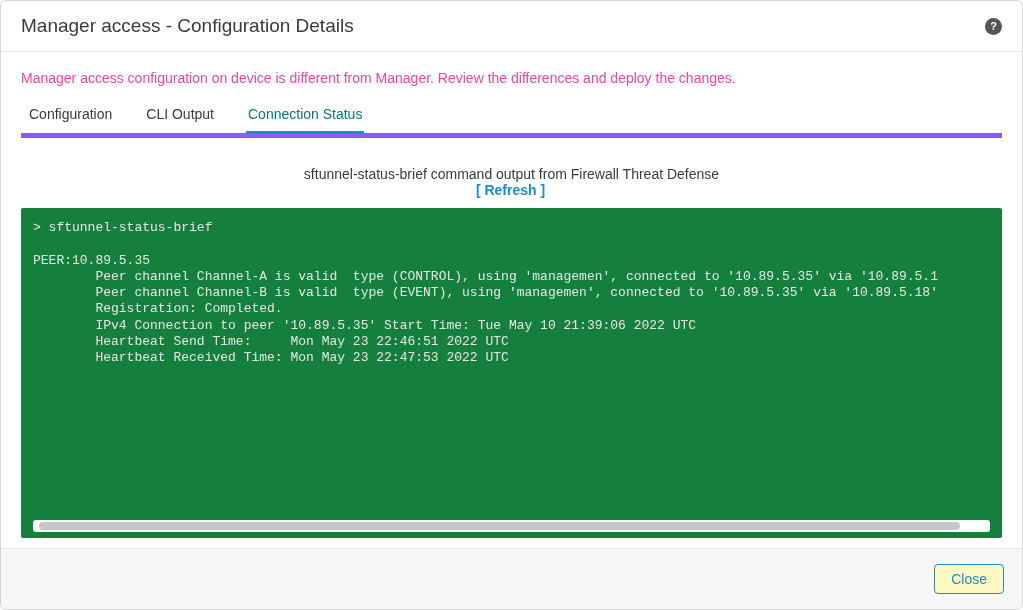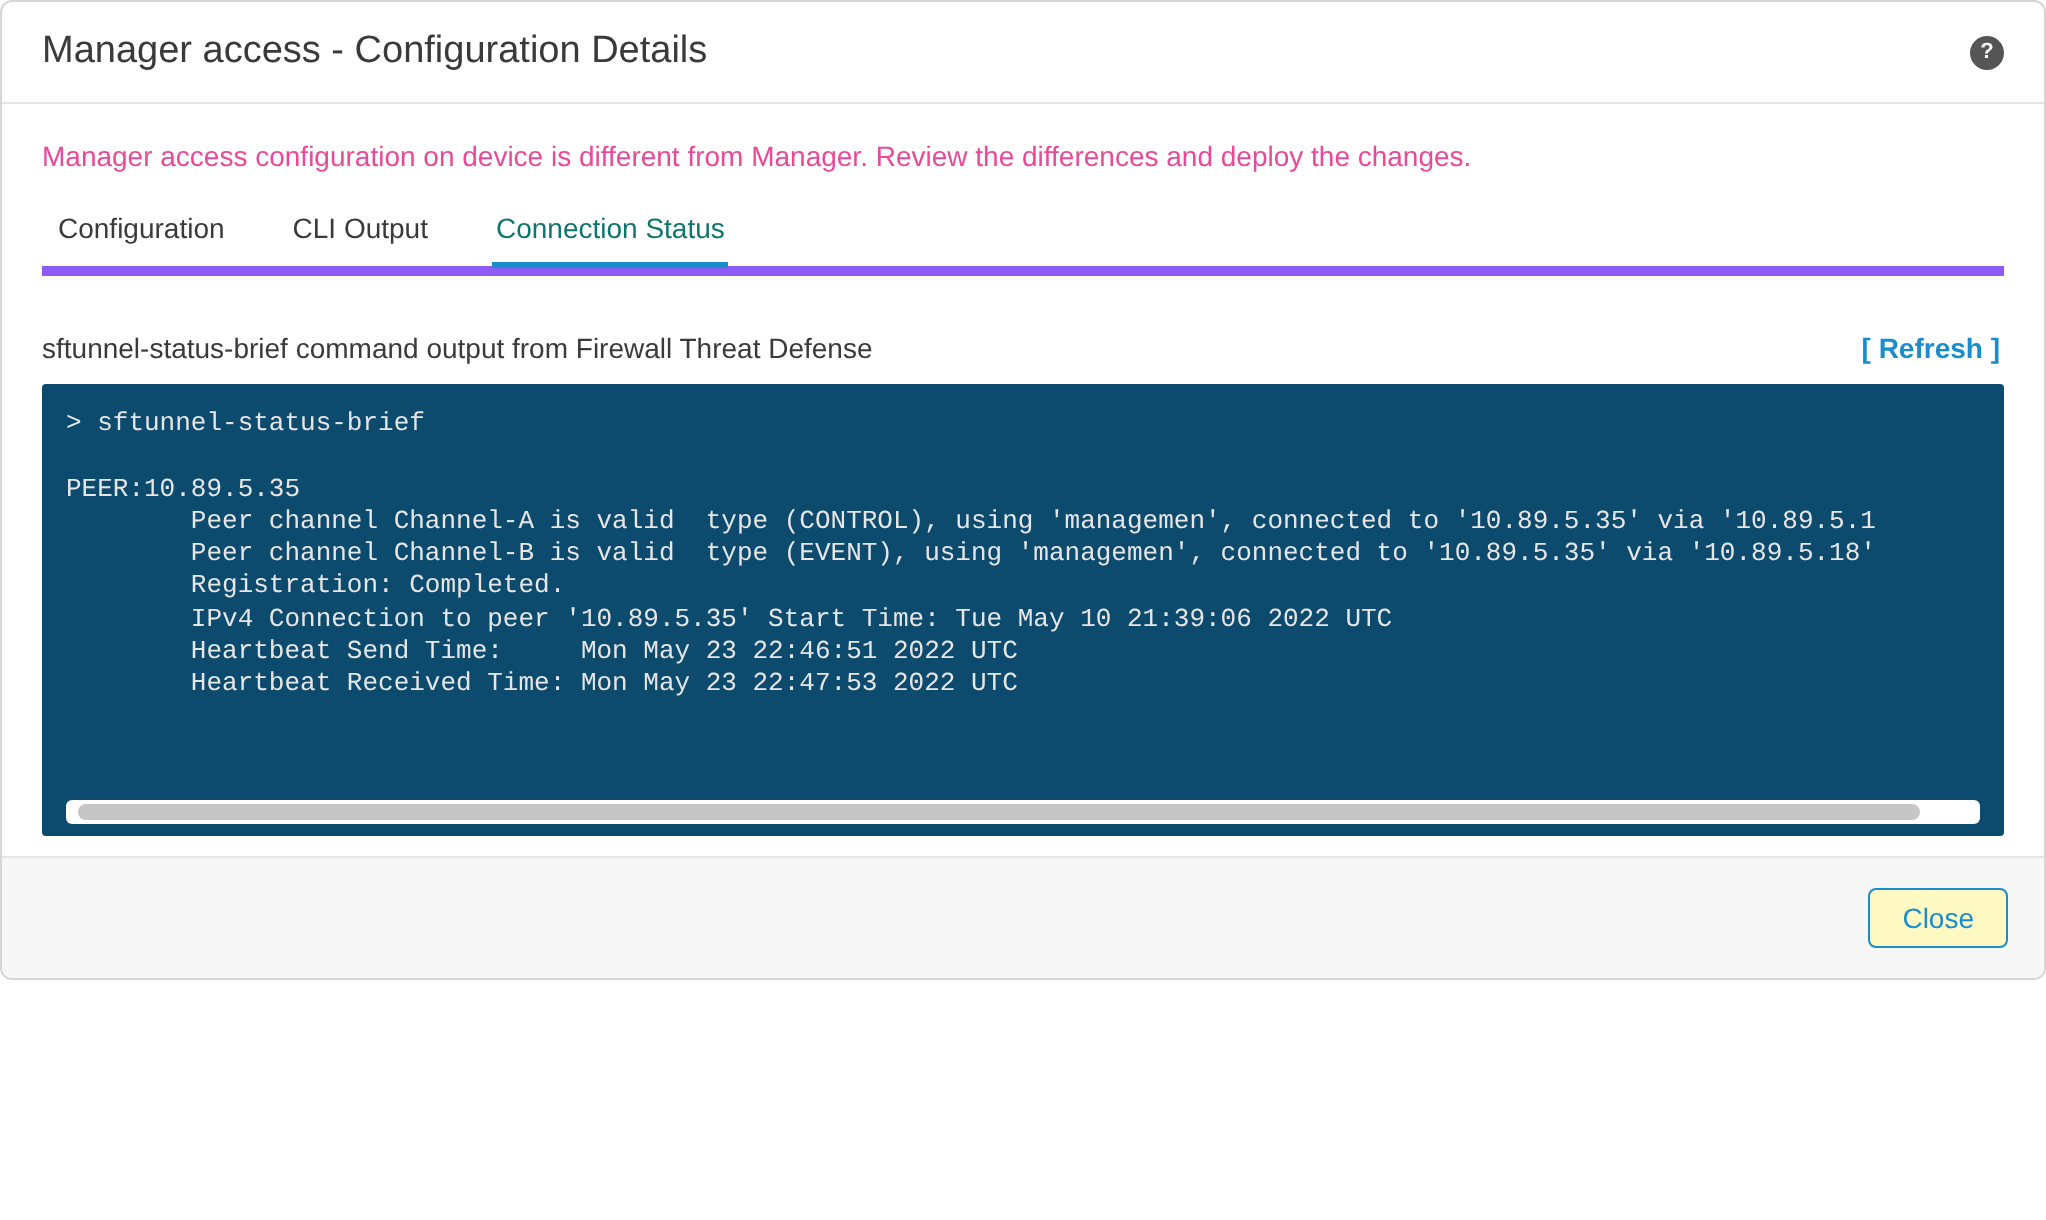--- a/index.html
+++ b/index.html
@@ -1,19 +1,19 @@
 <!DOCTYPE html>
 <html><head>
   <meta charset="utf-8">
   <style>
     * { box-sizing: border-box; margin: 0; padding: 0; }
     html, body { width: 1023px; height: 610px; font-family: -apple-system, BlinkMacSystemFont, "Segoe UI", Helvetica, Arial, sans-serif; background: #fff; }
     .dialog {
       width: 1023px;
-      height: 490px;
+      height: 610px;
       border: 1px solid #d6d6d6;
       border-radius: 6px;
       display: flex;
       flex-direction: column;
       overflow: hidden;
       background: #fff;
     }
     .header {
       display: flex;
       align-items: center;
@@ -66,35 +66,36 @@
     }
     .tab.active {
       border-bottom-color: #1a8dcc;
       color: #0f766e;
     }
     .panel-header {
       display: flex;
       justify-content: space-between;
       align-items: center;
       padding: 28px 0 10px 0;
+      flex-direction: column;
     }
     .panel-header .title {
       font-size: 14px;
       color: #3a3a3a;
     }
     .refresh-link {
       font-size: 14px;
       color: #1a8dcc;
       cursor: pointer;
       margin-right: 2px;
       font-weight: bold;
     }
     .terminal-wrap {
       flex: 1;
-      background: #0c4a6e;
+      background: #15803d;
       border-radius: 2px;
       padding: 12px 12px 6px 12px;
       display: flex;
       flex-direction: column;
       overflow: hidden;
     }
     .terminal {
       flex: 1;
       overflow: hidden;
       color: #e6e6e6;

